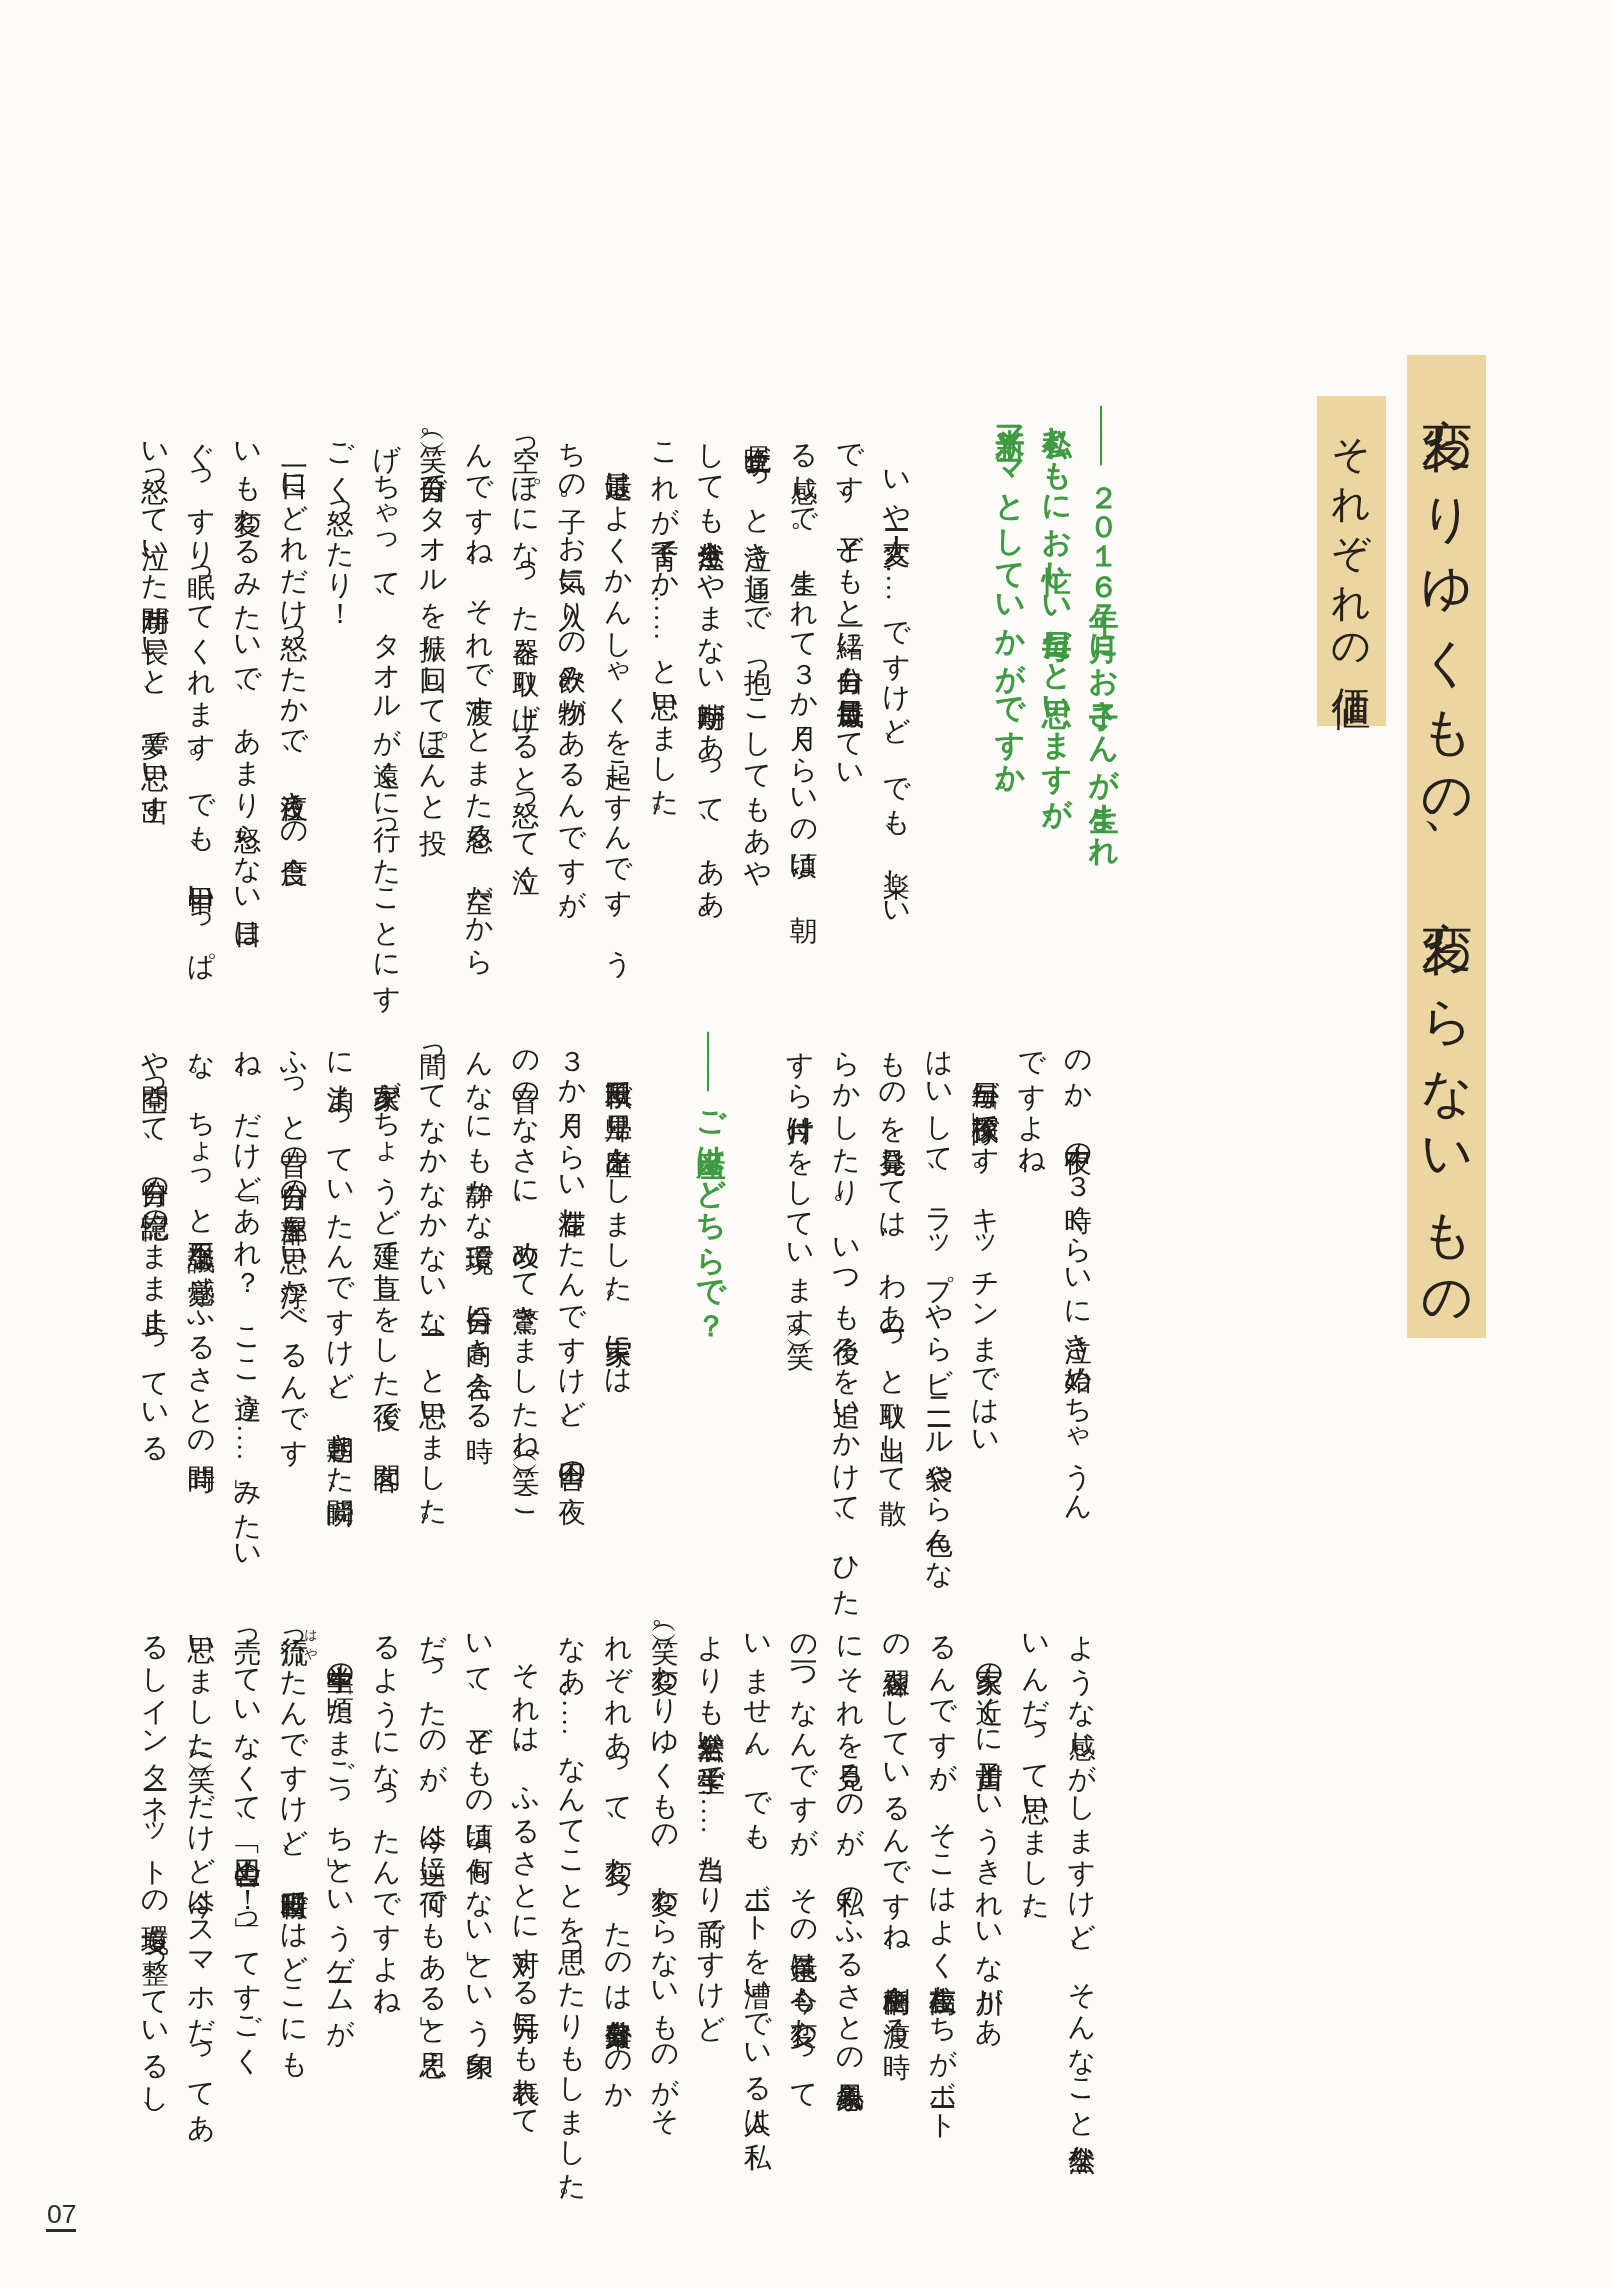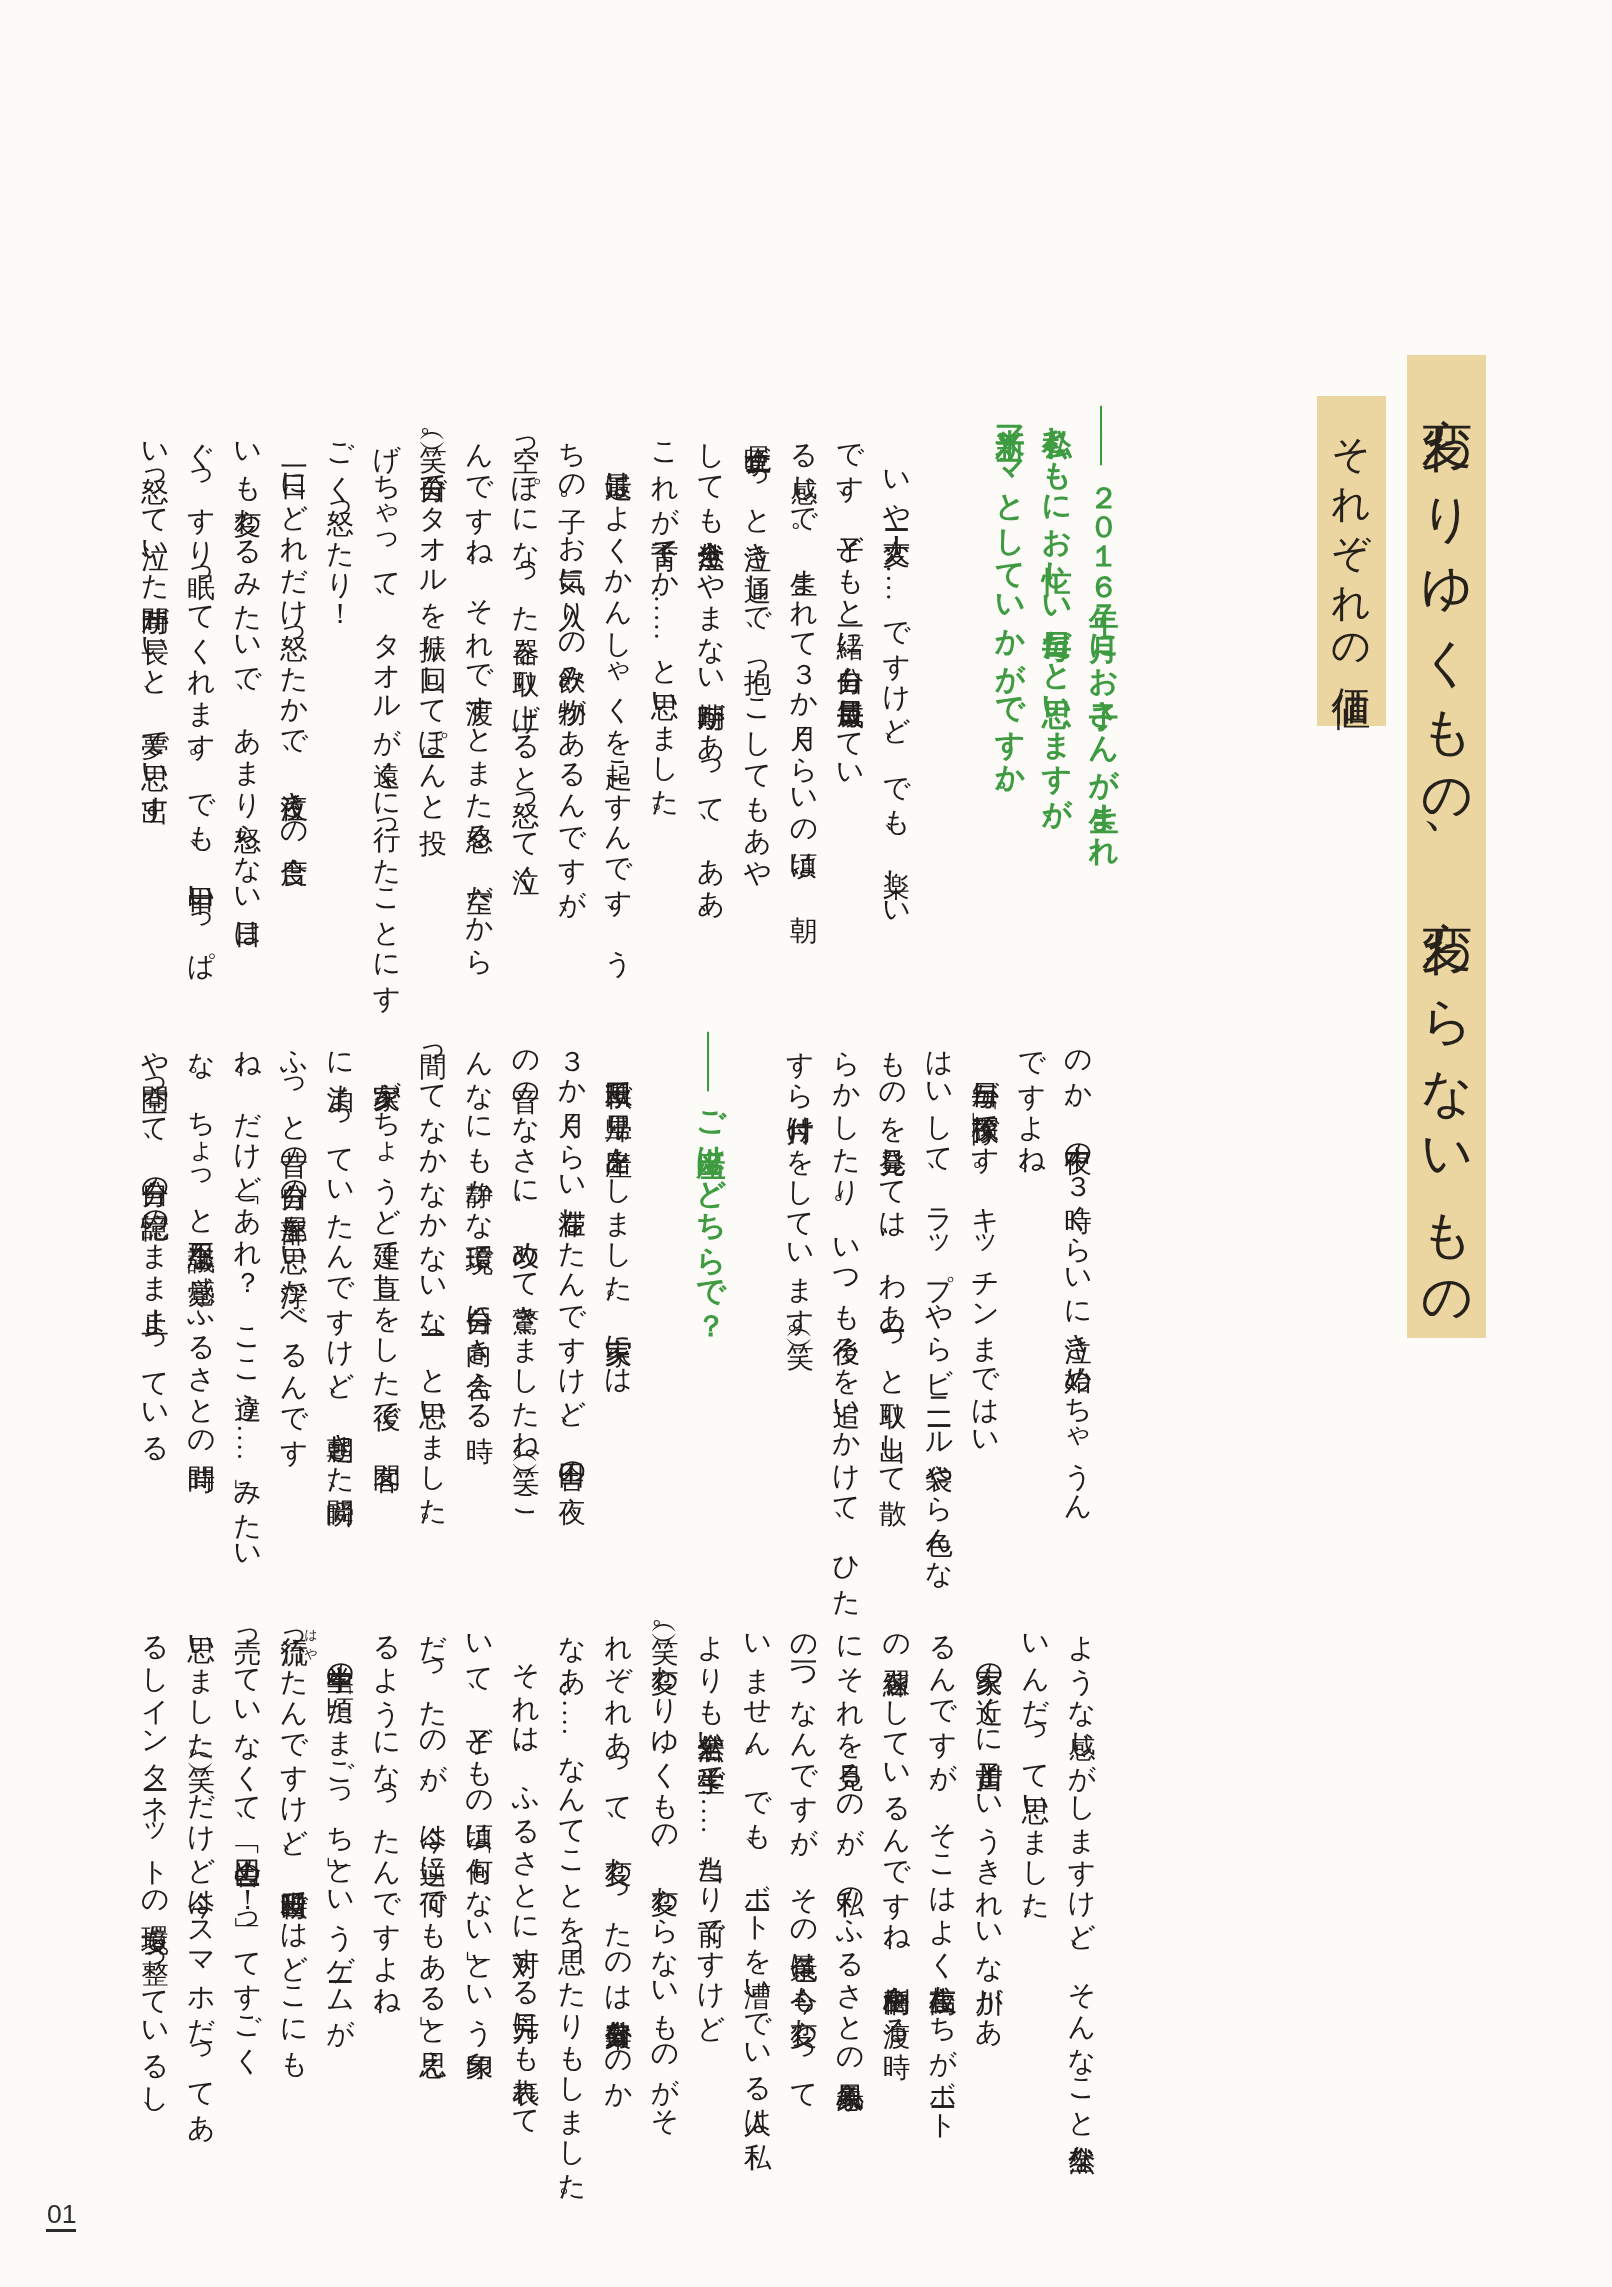--- a/index.html
+++ b/index.html
@@ -172,17 +172,17 @@
     <div class="col">るようになったんですよね。</div>
     <div class="col">　中学生の頃「たまごっち」というゲームが</div>
     <div class="col">流行ったんですけど、当時秋田ではどこにも</div>
     <div class="col">売っていなくて、「田舎めー！」ってすごく</div>
     <div class="col">思いました（笑）。だけど今はスマホだってあ</div>
     <div class="col">るしインターネットの環境も整っているし、</div>
   </div>
 
   <div class="furigana" style="left:302px;top:1621px;">はや</div>
 
-  <div class="pagenum">01</div>
+  <div class="pagenum">07</div>
   <div class="pagenum-rule"></div>
 
 </div>
 
 
 </body></html>

